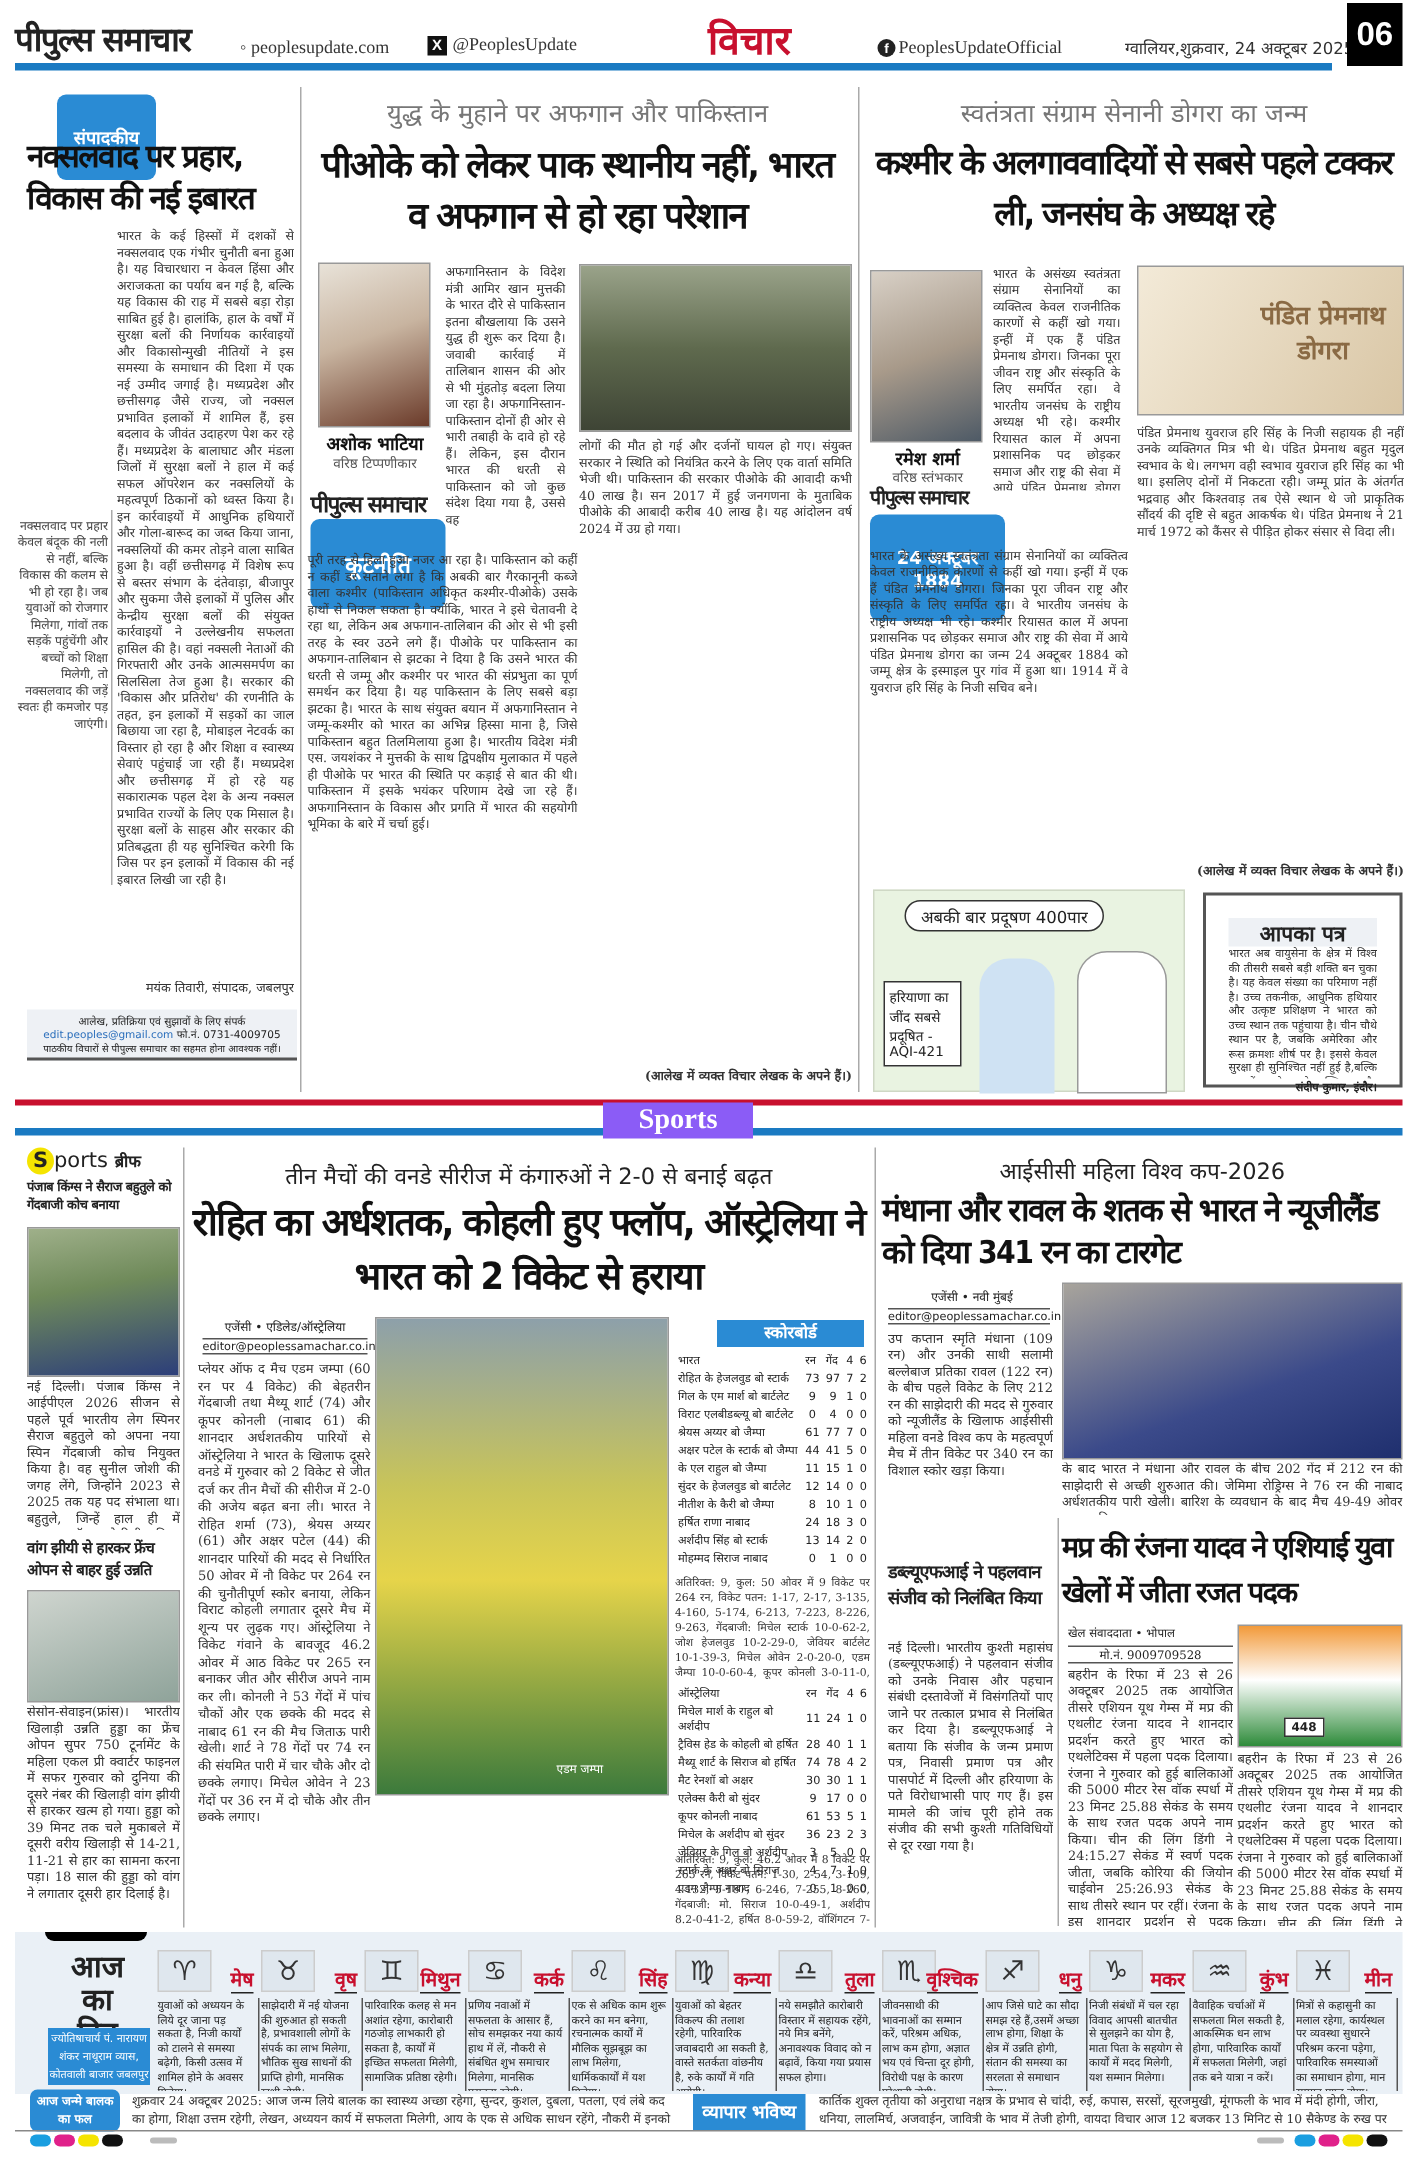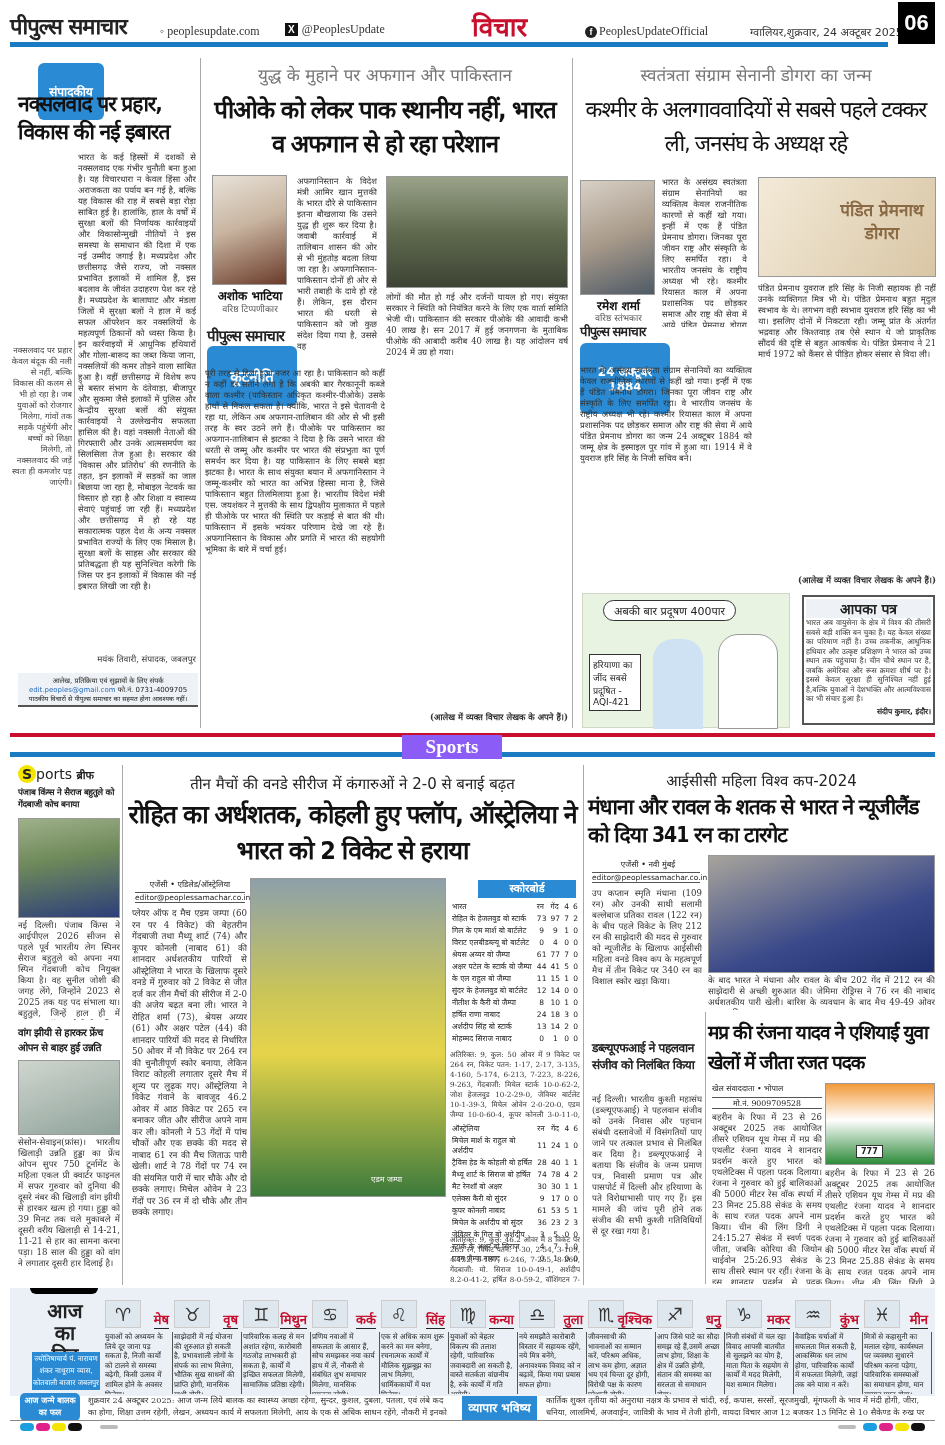--- a/index.html
+++ b/index.html
@@ -70,42 +70,42 @@
 <div class="abs col-text" style="left:297px;top:176px;width:80px;height:180px">अफगानिस्तान के विदेश मंत्री आमिर खान मुत्तकी के भारत दौरे से पाकिस्तान इतना बौखलाया कि उसने युद्ध ही शुरू कर दिया है। जवाबी कार्रवाई में तालिबान शासन की ओर से भी मुंहतोड़ बदला लिया जा रहा है। अफगानिस्तान-पाकिस्तान दोनों ही ओर से भारी तबाही के दावे हो रहे हैं। लेकिन, इस दौरान भारत की धरती से पाकिस्तान को जो कुछ संदेश दिया गया है, उससे वह</div>
 <div class="abs" style="left:207px;top:325px;width:90px;font:bold 15px 'DejaVu Serif',serif;letter-spacing:-1px">पीपुल्स समाचार</div>
 <div class="abs tag" style="left:207px;top:346px;width:90px;font-size:15px">कूटनीति</div>
 <div class="abs col-text" style="left:205px;top:368px;width:180px;height:355px"><span>पूरी तरह से हिला हुआ नजर आ रहा है। पाकिस्तान को कहीं न कहीं डर सताने लगा है कि अबकी बार गैरकानूनी कब्जे वाला कश्मीर (पाकिस्तान अधिकृत कश्मीर-पीओके) उसके हाथों से निकल सकता है। क्योंकि, भारत ने इसे चेतावनी दे रहा था, लेकिन अब अफगान-तालिबान की ओर से भी इसी तरह के स्वर उठने लगे हैं। पीओके पर पाकिस्तान का अफगान-तालिबान से झटका ने दिया है कि उसने भारत की धरती से जम्मू और कश्मीर पर भारत की संप्रभुता का पूर्ण समर्थन कर दिया है। यह पाकिस्तान के लिए सबसे बड़ा झटका है। भारत के साथ संयुक्त बयान में अफगानिस्तान ने जम्मू-कश्मीर को भारत का अभिन्न हिस्सा माना है, जिसे पाकिस्तान बहुत तिलमिलाया हुआ है।</span> <span>भारतीय विदेश मंत्री एस. जयशंकर ने मुत्तकी के साथ द्विपक्षीय मुलाकात में पहले ही पीओके पर भारत की स्थिति पर कड़ाई से बात की थी। पाकिस्तान में इसके भयंकर परिणाम देखे जा रहे हैं। अफगानिस्तान के विकास और प्रगति में भारत की सहयोगी भूमिका के बारे में चर्चा हुई।</span></div>
 <div class="abs photo" style="left:386px;top:176px;width:182px;height:112px;background:linear-gradient(180deg,#9aa38a 0%,#5f6a4e 50%,#3e4435 100%)"></div>
 <div class="abs col-text" style="left:386px;top:292px;width:182px;height:415px">लोगों की मौत हो गई और दर्जनों घायल हो गए। संयुक्त सरकार ने स्थिति को नियंत्रित करने के लिए एक वार्ता समिति भेजी थी। पाकिस्तान की सरकार पीओके की आवादी कभी 40 लाख है। सन 2017 में हुई जनगणना के मुताबिक पीओके की आबादी करीब 40 लाख है। यह आंदोलन वर्ष 2024 में उग्र हो गया।</div>
 <div class="abs col-text" style="left:386px;top:712px;width:182px;text-align:right;font-weight:bold">(आलेख में व्यक्त विचार लेखक के अपने हैं।)</div>
 <div class="abs vline" style="left:572px;top:58px;height:670px"></div>
 
 <div class="abs kicker" style="left:576px;top:63px;width:360px">स्वतंत्रता संग्राम सेनानी डोगरा का जन्म</div>
-<div class="abs h1" style="left:576px;top:93px;width:360px;text-align:center;font-size:22px;line-height:34px;font-weight:normal">कश्मीर के अलगाववादियों से सबसे पहले टक्कर ली, जनसंघ के अध्यक्ष रहे</div>
+<div class="abs h1" style="left:576px;top:93px;width:360px;text-align:center;font-size:22px;line-height:34px;font-weight:bold">कश्मीर के अलगाववादियों से सबसे पहले टक्कर ली, जनसंघ के अध्यक्ष रहे</div>
 <div class="abs photo" style="left:580px;top:180px;width:75px;height:115px;background:linear-gradient(160deg,#d8d0c6 0%,#a89a8a 50%,#4e5a66 100%)"></div>
 <div class="abs byname" style="left:576px;top:297px;width:85px">रमेश शर्मा</div>
 <div class="abs byrole" style="left:576px;top:311px;width:85px">वरिष्ठ स्तंभकार</div>
 <div class="abs col-text" style="left:662px;top:177px;width:85px;height:150px">भारत के असंख्य स्वतंत्रता संग्राम सेनानियों का व्यक्तित्व केवल राजनीतिक कारणों से कहीं खो गया। इन्हीं में एक हैं पंडित प्रेमनाथ डोगरा। जिनका पूरा जीवन राष्ट्र और संस्कृति के लिए समर्पित रहा। वे भारतीय जनसंघ के राष्ट्रीय अध्यक्ष भी रहे। कश्मीर रियासत काल में अपना प्रशासनिक पद छोड़कर समाज और राष्ट्र की सेवा में आये पंडित प्रेमनाथ डोगरा का जन्म 24 अक्टूबर 1884 को जम्मू क्षेत्र के इस्माइल पुर गांव में हुआ था। 1914 में वे युवराज हरि सिंह के निजी सचिव बने।</div>
 <div class="abs" style="left:580px;top:322px;width:90px;font:bold 13px 'DejaVu Serif',serif;letter-spacing:-1px">पीपुल्स समाचार</div>
 <div class="abs tag" style="left:580px;top:343px;width:90px;font-size:12px">24 अक्टूबर 1884</div>
 <div class="abs col-text" style="left:580px;top:365px;width:172px;height:210px">भारत के असंख्य स्वतंत्रता संग्राम सेनानियों का व्यक्तित्व केवल राजनीतिक कारणों से कहीं खो गया। इन्हीं में एक हैं पंडित प्रेमनाथ डोगरा। जिनका पूरा जीवन राष्ट्र और संस्कृति के लिए समर्पित रहा। वे भारतीय जनसंघ के राष्ट्रीय अध्यक्ष भी रहे। कश्मीर रियासत काल में अपना प्रशासनिक पद छोड़कर समाज और राष्ट्र की सेवा में आये पंडित प्रेमनाथ डोगरा का जन्म 24 अक्टूबर 1884 को जम्मू क्षेत्र के इस्माइल पुर गांव में हुआ था। 1914 में वे युवराज हरि सिंह के निजी सचिव बने।</div>
 <div class="abs photo" style="left:758px;top:177px;width:178px;height:100px;background:linear-gradient(120deg,#f3ead8 0%,#d9c6a5 100%)">
   <div style="position:absolute;right:8px;top:20px;font:bold 17px 'DejaVu Serif',serif;color:#8a6a44;text-align:center;width:90px">पंडित प्रेमनाथ डोगरा</div>
 </div>
 <div class="abs col-text" style="left:758px;top:283px;width:178px;height:290px">पंडित प्रेमनाथ युवराज हरि सिंह के निजी सहायक ही नहीं उनके व्यक्तिगत मित्र भी थे। पंडित प्रेमनाथ बहुत मृदुल स्वभाव के थे। लगभग वही स्वभाव युवराज हरि सिंह का भी था। इसलिए दोनों में निकटता रही। जम्मू प्रांत के अंतर्गत भद्रवाह और किश्तवाड़ तब ऐसे स्थान थे जो प्राकृतिक सौंदर्य की दृष्टि से बहुत आकर्षक थे। पंडित प्रेमनाथ ने 21 मार्च 1972 को कैंसर से पीड़ित होकर संसार से विदा ली।</div>
 <div class="abs col-text" style="left:758px;top:575px;width:178px;text-align:right;font-weight:bold">(आलेख में व्यक्त विचार लेखक के अपने हैं।)</div>
 
 <div class="abs" style="left:582px;top:593px;width:208px;height:135px;background:#e9f3e1;border:1px solid #cfd8c5">
   <div style="position:absolute;left:20px;top:6px;border:1px solid #333;border-radius:14px;padding:2px 10px;font:11px 'DejaVu Sans',sans-serif;background:#fff">अबकी बार प्रदूषण 400पार</div>
   <div style="position:absolute;left:6px;top:60px;width:52px;padding:3px;border:1px solid #333;background:#fff;font:9px 'DejaVu Sans',sans-serif">हरियाणा का जींद सबसे प्रदूषित - AQI-421</div>
   <div style="position:absolute;left:70px;top:45px;width:50px;height:90px;background:#cfe2f3;border-radius:20px 20px 0 0"></div>
   <div style="position:absolute;left:135px;top:40px;width:60px;height:95px;background:#fff;border:1px solid #999;border-radius:20px 20px 0 0"></div>
 </div>
 
-<div class="abs" style="left:802px;top:595px;width:133px;height:130px;border:2px solid #555;padding:2px">
+<div class="abs" style="left:802px;top:595px;width:133px;height:130px;border:2px solid #555;padding:15px">
   <div style="font:bold 14px 'DejaVu Sans',sans-serif;text-align:center;background:#eef1f5">आपका पत्र</div>
   <div class="col-text" style="font-size:7.4px;line-height:9.5px;height:88px">भारत अब वायुसेना के क्षेत्र में विश्व की तीसरी सबसे बड़ी शक्ति बन चुका है। यह केवल संख्या का परिमाण नहीं है। उच्च तकनीक, आधुनिक हथियार और उत्कृष्ट प्रशिक्षण ने भारत को उच्च स्थान तक पहुंचाया है। चीन चौथे स्थान पर है, जबकि अमेरिका और रूस क्रमशः शीर्ष पर है। इससे केवल सुरक्षा ही सुनिश्चित नहीं हुई है,बल्कि युवाओं ने देशभक्ति और आत्मविश्वास का भी संचार हुआ है।</div>
   <div style="font:bold 7.5px 'DejaVu Sans',sans-serif;text-align:right">संदीप कुमार, इंदौर।</div>
 </div>
 
 <div class="abs redbar"></div>
 <div class="abs sportsbar"></div>
 <div class="abs sportstag">Sports</div>
 
 <div class="abs" style="left:18px;top:765px;width:102px;font:14px 'DejaVu Sans',sans-serif">
@@ -299,37 +299,37 @@
         <td class="n">0</td>
         <td class="n">1</td>
         <td class="n">0</td>
         <td class="n">0</td>
       </tr>
     </tbody>
 </table>
 <div class="abs col-text" style="left:450px;top:1235px;width:130px;height:50px;font-size:7.2px;line-height:10px">अतिरिक्त: 9, कुल: 46.2 ओवर में 8 विकेट पर 265 रन, विकेट पतन: 1-30, 2-54, 3-109, 4-132, 5-187, 6-246, 7-255, 8-260, गेंदबाजी: मो. सिराज 10-0-49-1, अर्शदीप 8.2-0-41-2, हर्षित 8-0-59-2, वॉशिंगटन 7-0-37-2, नीतीश 3-0-24-0, अक्षर 10-0-52-1।</div>
 <div class="abs vline" style="left:583px;top:765px;height:520px"></div>
 
-<div class="abs kicker" style="left:588px;top:770px;width:347px;color:#222;font-size:15px">आईसीसी महिला विश्व कप-2024</div>
+<div class="abs kicker" style="left:588px;top:770px;width:347px;color:#222;font-size:15px">आईसीसी महिला विश्व कप-2026</div>
 <div class="abs h1" style="left:588px;top:793px;width:347px;text-align:left;font-size:21px;line-height:28px">मंधाना और रावल के शतक से भारत ने न्यूजीलैंड को दिया 341 रन का टारगेट</div>
 <div class="abs" style="left:598px;top:858px;width:100px;font:8px 'DejaVu Sans',sans-serif;text-align:center">एजेंसी • नवी मुंबई</div>
 <div class="abs" style="left:592px;top:872px;width:108px;font:7.5px 'DejaVu Sans',sans-serif;text-align:center;border-top:1px solid #555;border-bottom:1px solid #555">editor@peoplessamachar.co.in</div>
 <div class="abs col-text" style="left:592px;top:888px;width:110px;height:120px;font-size:8.6px">उप कप्तान स्मृति मंधाना (109 रन) और उनकी साथी सलामी बल्लेबाज प्रतिका रावल (122 रन) के बीच पहले विकेट के लिए 212 रन की साझेदारी की मदद से गुरुवार को न्यूजीलैंड के खिलाफ आईसीसी महिला वनडे विश्व कप के महत्वपूर्ण मैच में तीन विकेट पर 340 रन का विशाल स्कोर खड़ा किया।</div>
 <div class="abs photo" style="left:708px;top:855px;width:227px;height:118px;background:linear-gradient(160deg,#a8a49c 0%,#3b4a8a 60%,#1f2f6e 100%)"></div>
 <div class="abs col-text" style="left:708px;top:975px;width:227px;height:35px;font-size:8.6px">के बाद भारत ने मंधाना और रावल के बीच 202 गेंद में 212 रन की साझेदारी से अच्छी शुरुआत की। जेमिमा रोड्रिग्स ने 76 रन की नाबाद अर्धशतकीय पारी खेली। बारिश के व्यवधान के बाद मैच 49-49 ओवर का कर दिया गया।</div>
 
 <div class="abs" style="left:592px;top:1040px;width:110px;font:bold 12px/17px 'DejaVu Sans',sans-serif;letter-spacing:-0.5px">डब्ल्यूएफआई ने पहलवान संजीव को निलंबित किया</div>
 <div class="abs col-text" style="left:592px;top:1094px;width:110px;height:190px;font-size:8.6px">नई दिल्ली। भारतीय कुश्ती महासंघ (डब्ल्यूएफआई) ने पहलवान संजीव को उनके निवास और पहचान संबंधी दस्तावेजों में विसंगतियों पाए जाने पर तत्काल प्रभाव से निलंबित कर दिया है। डब्ल्यूएफआई ने बताया कि संजीव के जन्म प्रमाण पत्र, निवासी प्रमाण पत्र और पासपोर्ट में दिल्ली और हरियाणा के पते विरोधाभासी पाए गए हैं। इस मामले की जांच पूरी होने तक संजीव की सभी कुश्ती गतिविधियों से दूर रखा गया है।</div>
 <div class="abs vline" style="left:705px;top:1012px;height:272px"></div>
 
 <div class="abs h1" style="left:708px;top:1017px;width:227px;font-size:19px;line-height:30px">मप्र की रंजना यादव ने एशियाई युवा खेलों में जीता रजत पदक</div>
 <div class="abs" style="left:712px;top:1083px;width:110px;font:7.8px 'DejaVu Sans',sans-serif;text-align:left">खेल संवाददाता • भोपाल</div>
 <div class="abs" style="left:712px;top:1097px;width:110px;font:7.8px 'DejaVu Serif',serif;text-align:center;border-top:1px solid #555;border-bottom:1px solid #555">मो.नं. 9009709528</div>
 <div class="abs photo" style="left:825px;top:1083px;width:110px;height:82px;background:linear-gradient(180deg,#f29a3a 0%,#ffffff 45%,#2e8b3a 100%)">
-  <div style="position:absolute;left:30px;bottom:6px;background:#fff;border:1px solid #333;font:bold 8px 'DejaVu Sans',sans-serif;padding:1px 4px">777</div>
+  <div style="position:absolute;left:30px;bottom:6px;background:#fff;border:1px solid #333;font:bold 8px 'DejaVu Sans',sans-serif;padding:1px 4px">448</div>
 </div>
 <div class="abs col-text" style="left:712px;top:1112px;width:110px;height:172px;font-size:8.6px">बहरीन के रिफा में 23 से 26 अक्टूबर 2025 तक आयोजित तीसरे एशियन यूथ गेम्स में मप्र की एथलीट रंजना यादव ने शानदार प्रदर्शन करते हुए भारत को एथलेटिक्स में पहला पदक दिलाया। रंजना ने गुरुवार को हुई बालिकाओं की 5000 मीटर रेस वॉक स्पर्धा में 23 मिनट 25.88 सेकंड के समय के साथ रजत पदक अपने नाम किया। चीन की लिंग डिंगी ने 24:15.27 सेकंड में स्वर्ण पदक जीता, जबकि कोरिया की जियोन चाईवोन 25:26.93 सेकंड के साथ तीसरे स्थान पर रहीं। रंजना के इस शानदार प्रदर्शन से पदक तालिका में भारत के अब कुल एक पदक (2 रजत और 4 कांस्य) हो गए हैं।</div>
 <div class="abs col-text" style="left:825px;top:1168px;width:110px;height:116px;font-size:8.6px">बहरीन के रिफा में 23 से 26 अक्टूबर 2025 तक आयोजित तीसरे एशियन यूथ गेम्स में मप्र की एथलीट रंजना यादव ने शानदार प्रदर्शन करते हुए भारत को एथलेटिक्स में पहला पदक दिलाया। रंजना ने गुरुवार को हुई बालिकाओं की 5000 मीटर रेस वॉक स्पर्धा में 23 मिनट 25.88 सेकंड के समय के साथ रजत पदक अपने नाम किया। चीन की लिंग डिंगी ने 24:15.27 सेकंड में स्वर्ण पदक जीता, जबकि कोरिया की जियोन चाईवोन 25:26.93 सेकंड के साथ तीसरे स्थान पर रहीं। रंजना के इस शानदार प्रदर्शन से पदक तालिका में भारत के अब कुल एक पदक (2 रजत और 4 कांस्य) हो गए हैं।</div>
 
 <div class="abs" style="left:10px;top:1288px;width:925px;height:108px;background:#eaf0f6"></div>
 <div class="abs" style="left:30px;top:1288px;width:68px;height:6px;background:#000;border-radius:0 0 6px 6px"></div>
 <div class="abs" style="left:30px;top:1300px;width:70px;text-align:center;font:bold 20px/22px 'DejaVu Sans',sans-serif">
   <div>आज</div>
   <div>का</div>
   <div>दिन</div>

